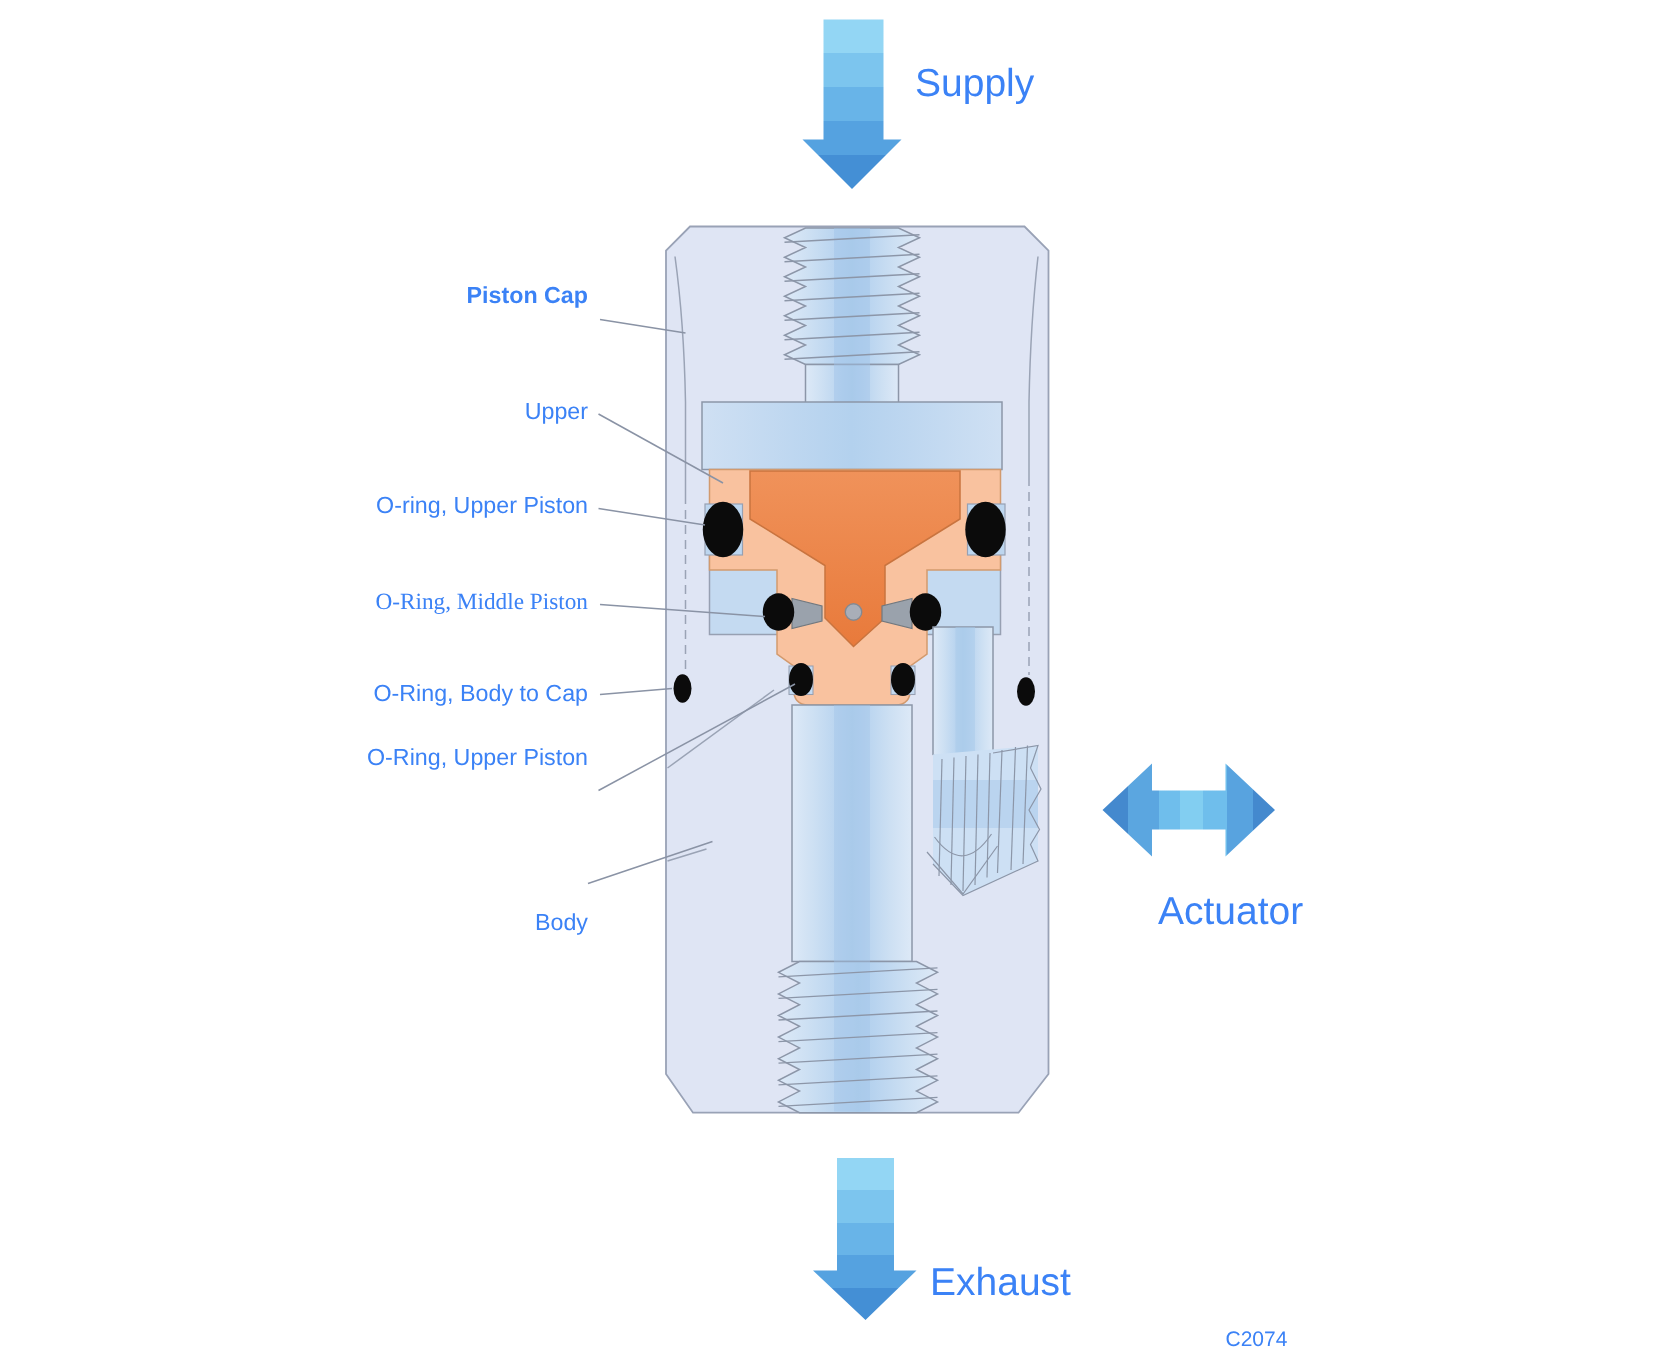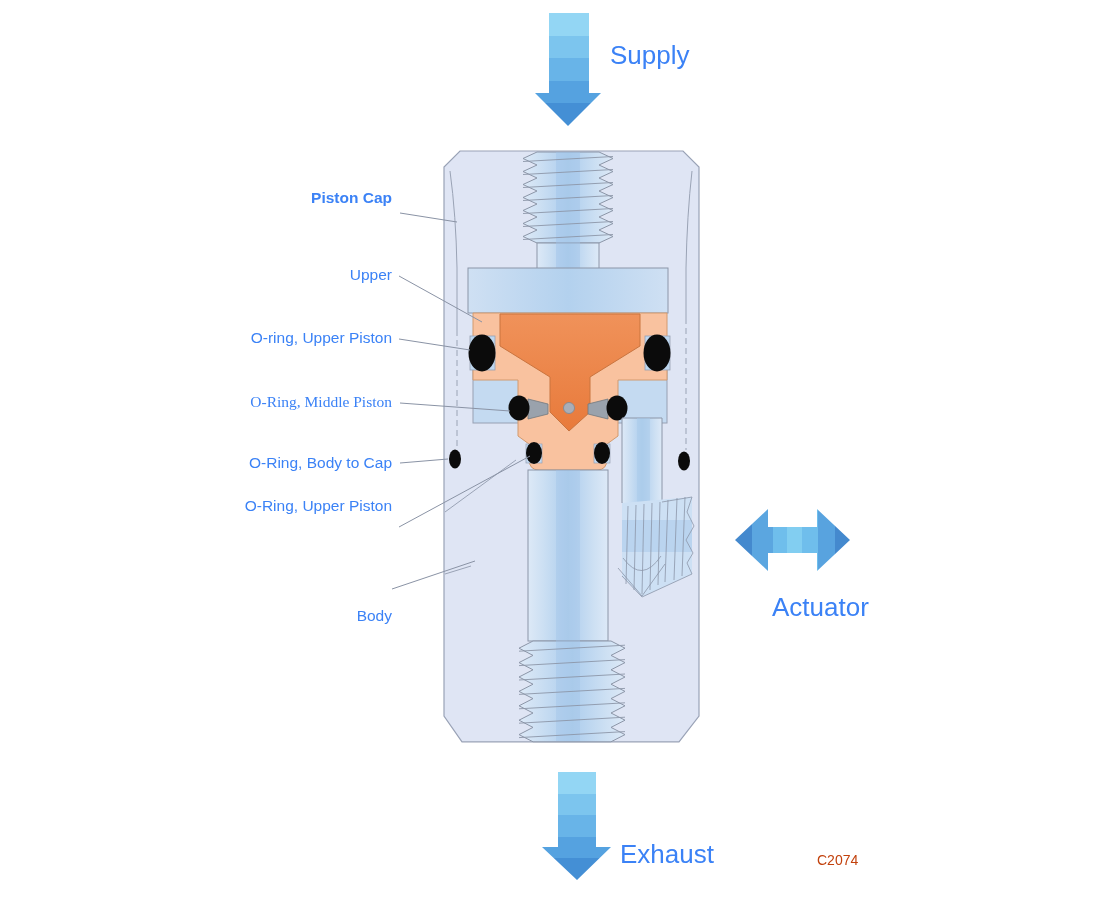--- a/index.html
+++ b/index.html
@@ -9,21 +9,21 @@
   }
   .stage svg{position:absolute;left:0;top:0;}
   .lbl{position:absolute;white-space:nowrap;color:#3b82f6;}
   .part{font-size:15.5px;line-height:19px;right:718px;text-align:right;}
   .big{font-size:26px;line-height:30px;}
   .pc{top:188px;font-weight:bold;} .pi{top:265px;} .ol{top:328px;} .om{top:392px;font-family:Liberation Serif, serif;}
   .ob{top:453px;} .ou{top:496px;} .bo{top:606px;margin-left:44px;}
   .supply{left:610px;top:40px;}
   .exhaust{left:620px;top:795px;margin-top:44px;}
   .actuator{left:772px;top:576px;margin-top:16px;}
-  .figcode{position:absolute;left:817px;top:852px;font-size:14px;color:#c2410c;text-align:center;}
+  .figcode{position:absolute;left:817px;top:884px;font-size:14px;color:#3b82f6;text-align:center;}
 </style>
 </head>
 <body>
 
 <div class="stage">
 
 <svg width="1110" height="900" viewBox="0 0 1110 900">
   <defs>
     <linearGradient id="gArrowV" x1="0" y1="0" x2="0" y2="1">
       <stop offset="0" stop-color="#93d6f4"></stop>

